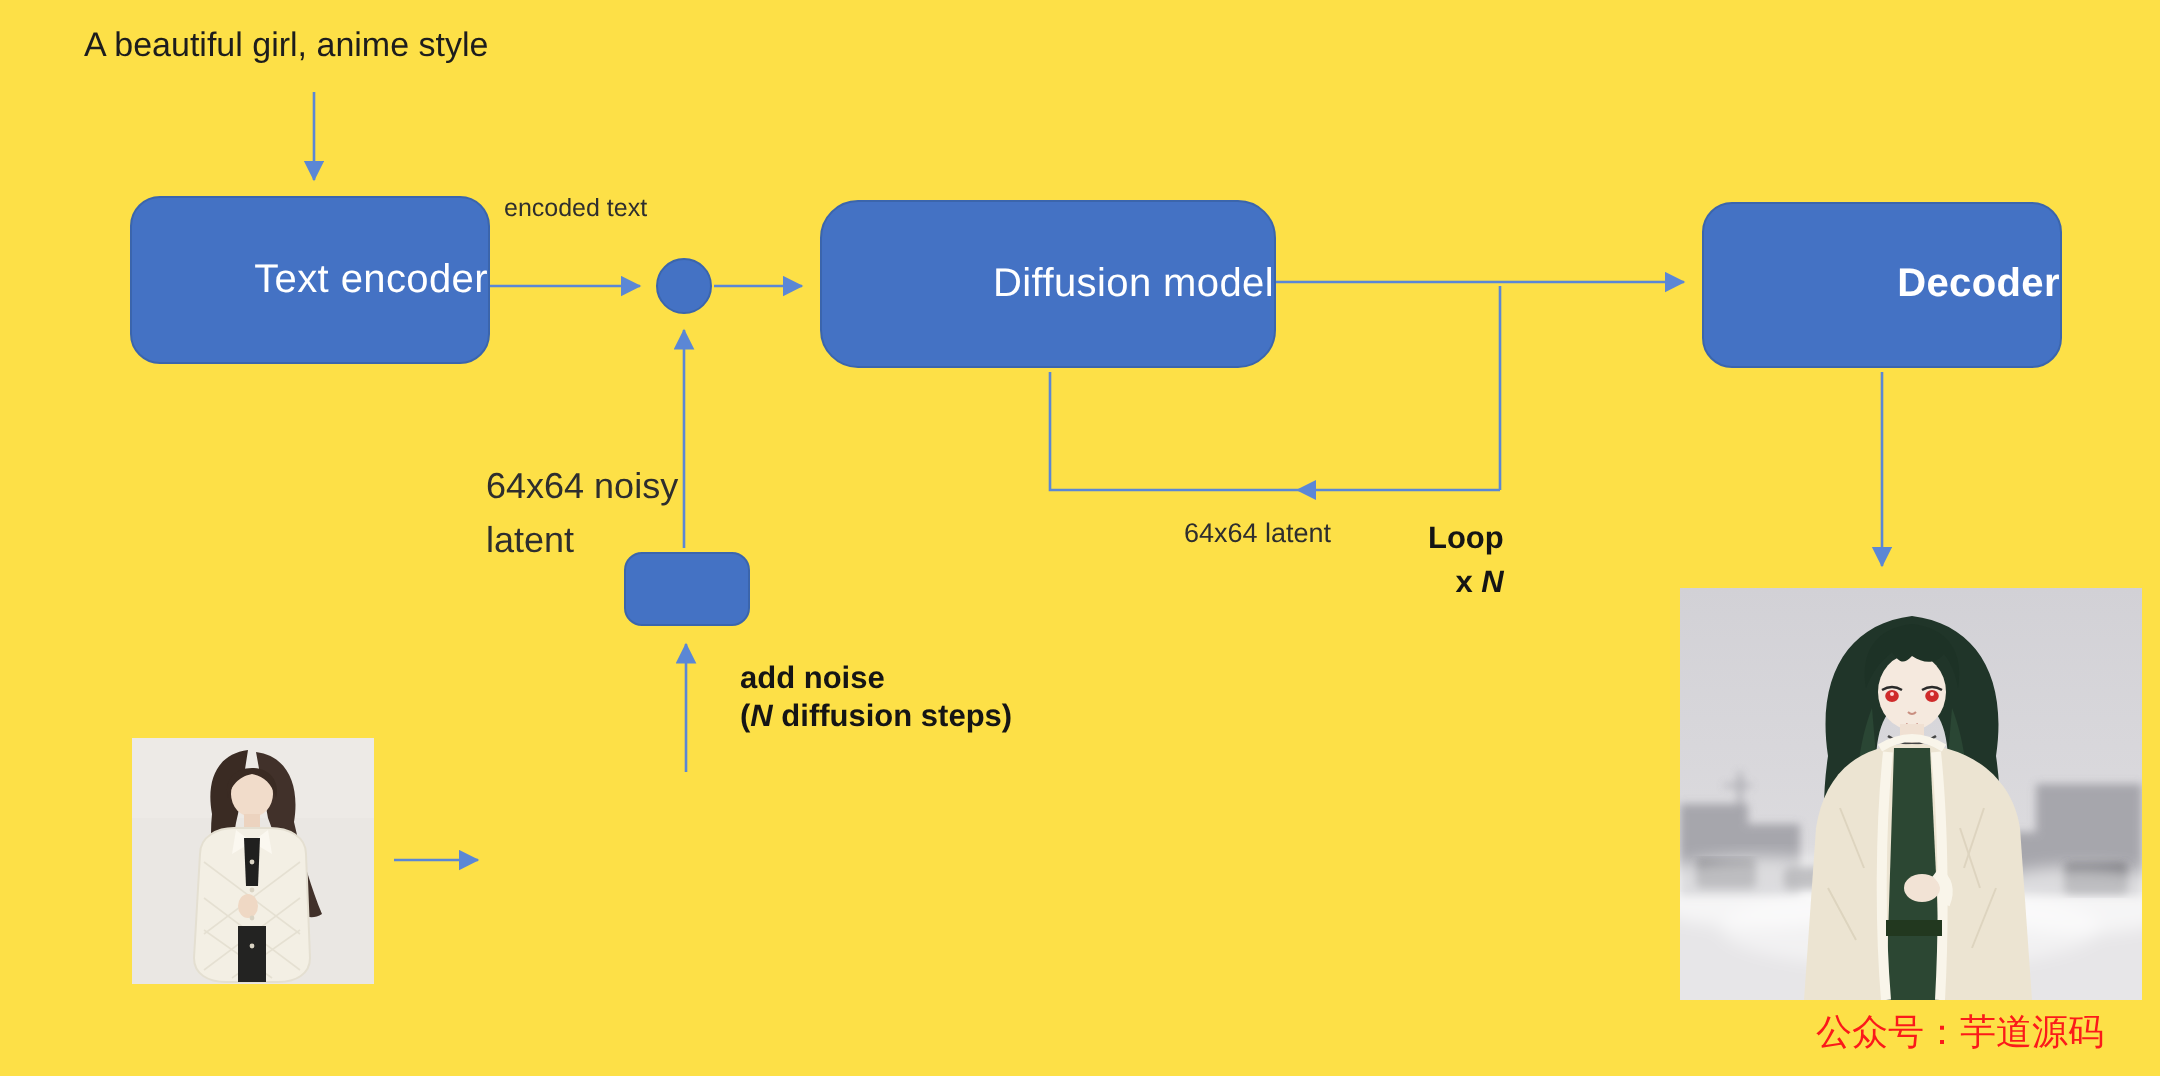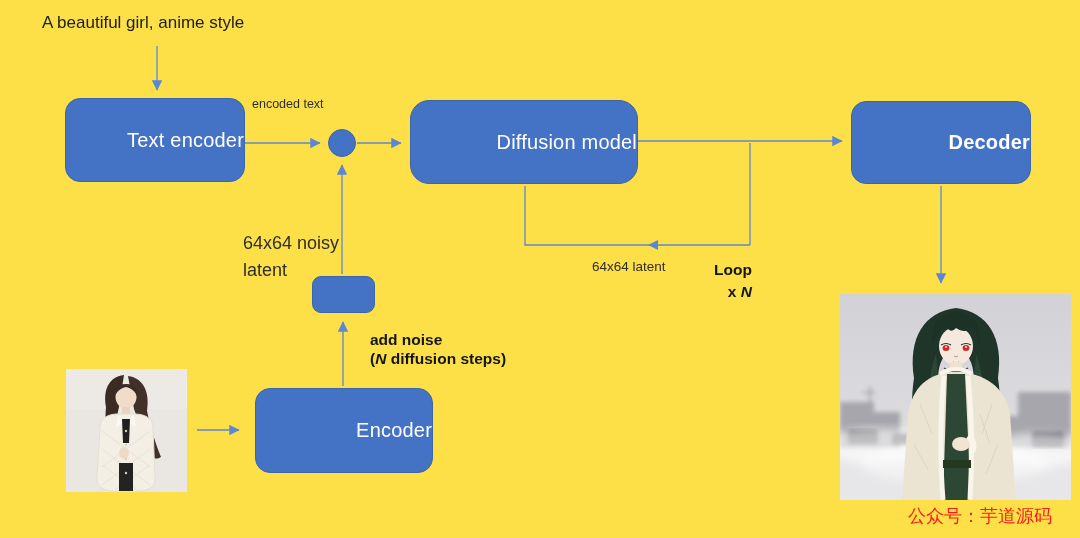--- a/index.html
+++ b/index.html
@@ -75,23 +75,20 @@
 
   <div class="node node-text-encoder">
     <span>Text encoder</span>
   </div>
   <div class="node node-diffusion">
     <span>Diffusion model</span>
   </div>
   <div class="node node-decoder">
     <span>Decoder</span>
   </div>
-  <div class="node node-encoder">
-    <span>Encoder</span>
-  </div>
 
   <div class="merge-circle"></div>
   <div class="noisy-box"></div>
 
   <div class="lbl lbl-encoded">encoded text</div>
   <div class="lbl lbl-noisy">
     <span>64x64 noisy</span><br>
     <span>latent</span>
   </div>
   <div class="lbl lbl-latent">64x64 latent</div>

